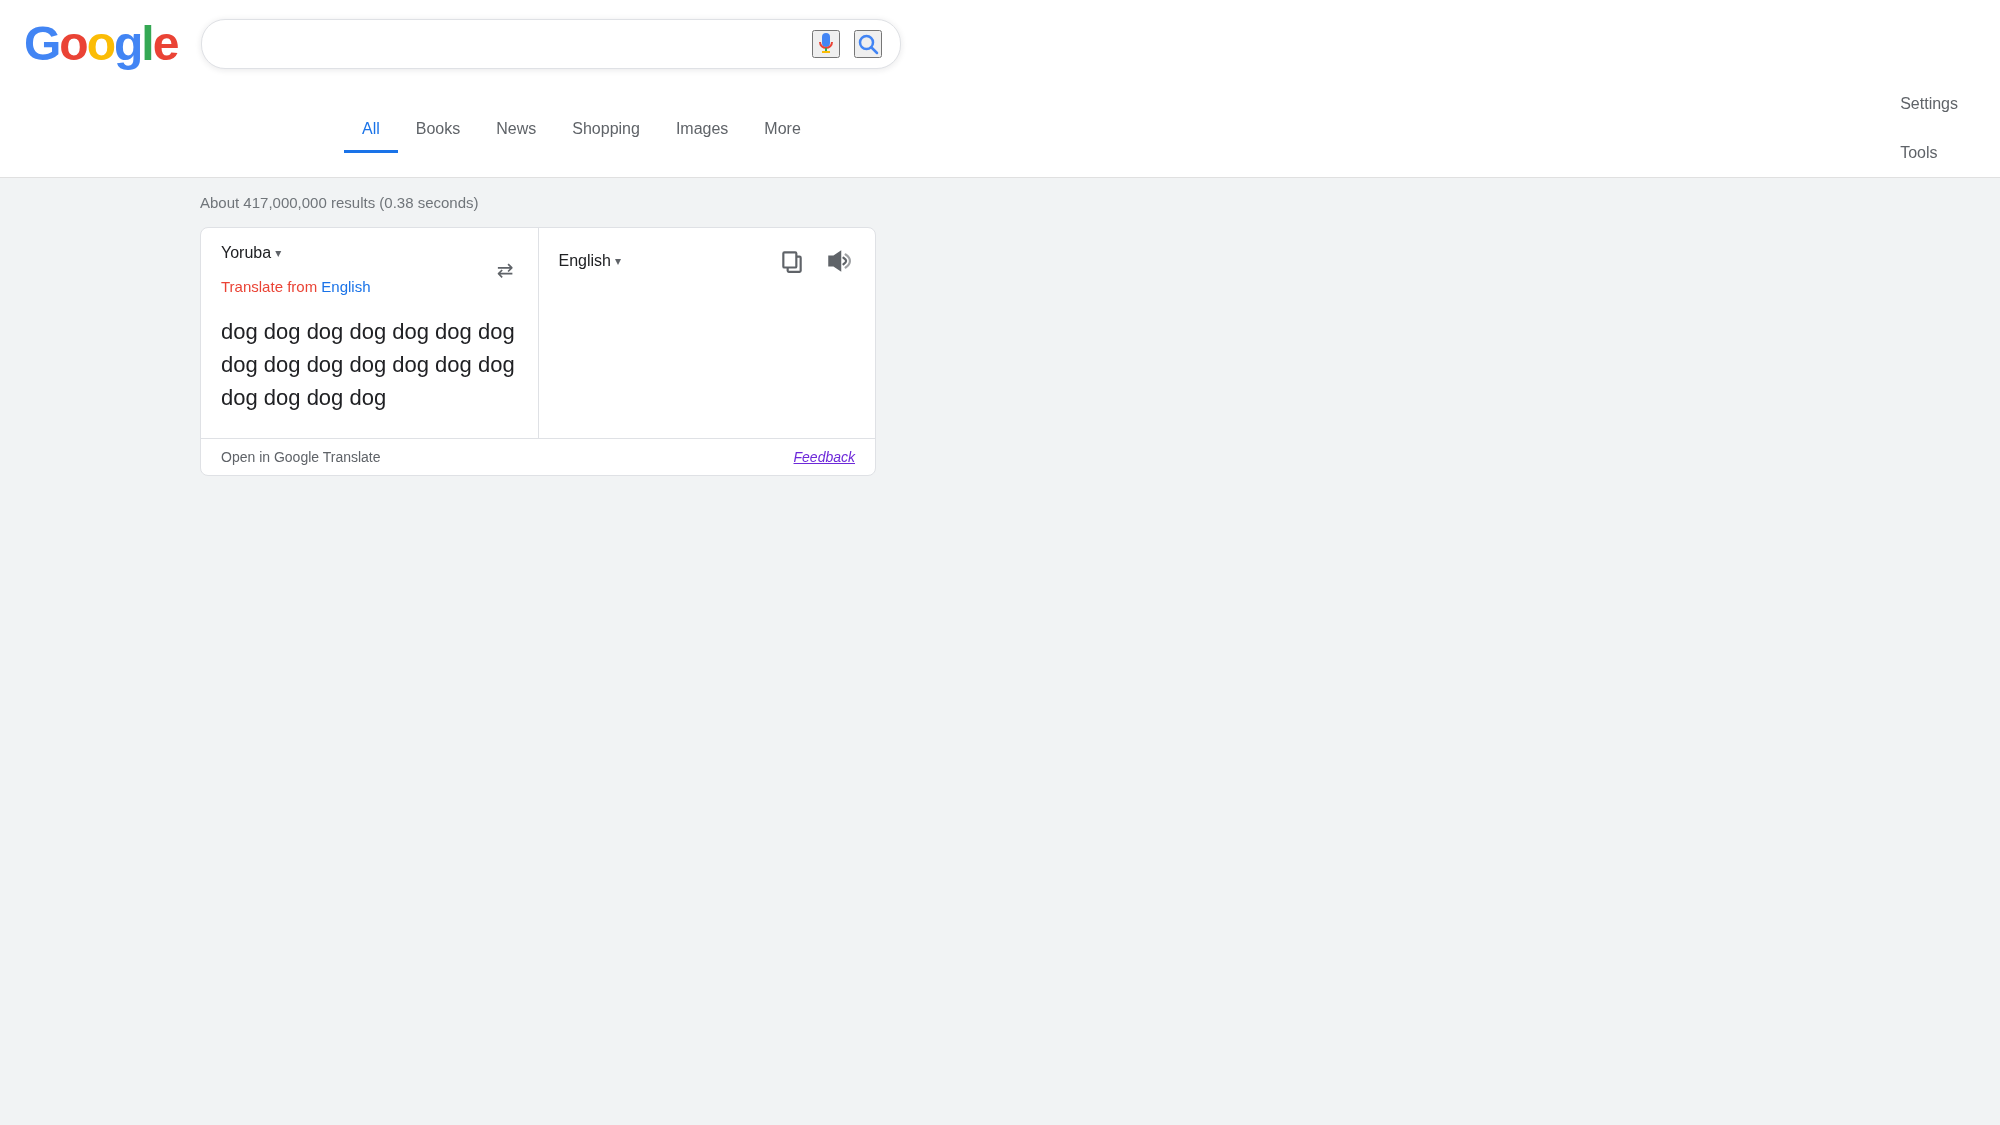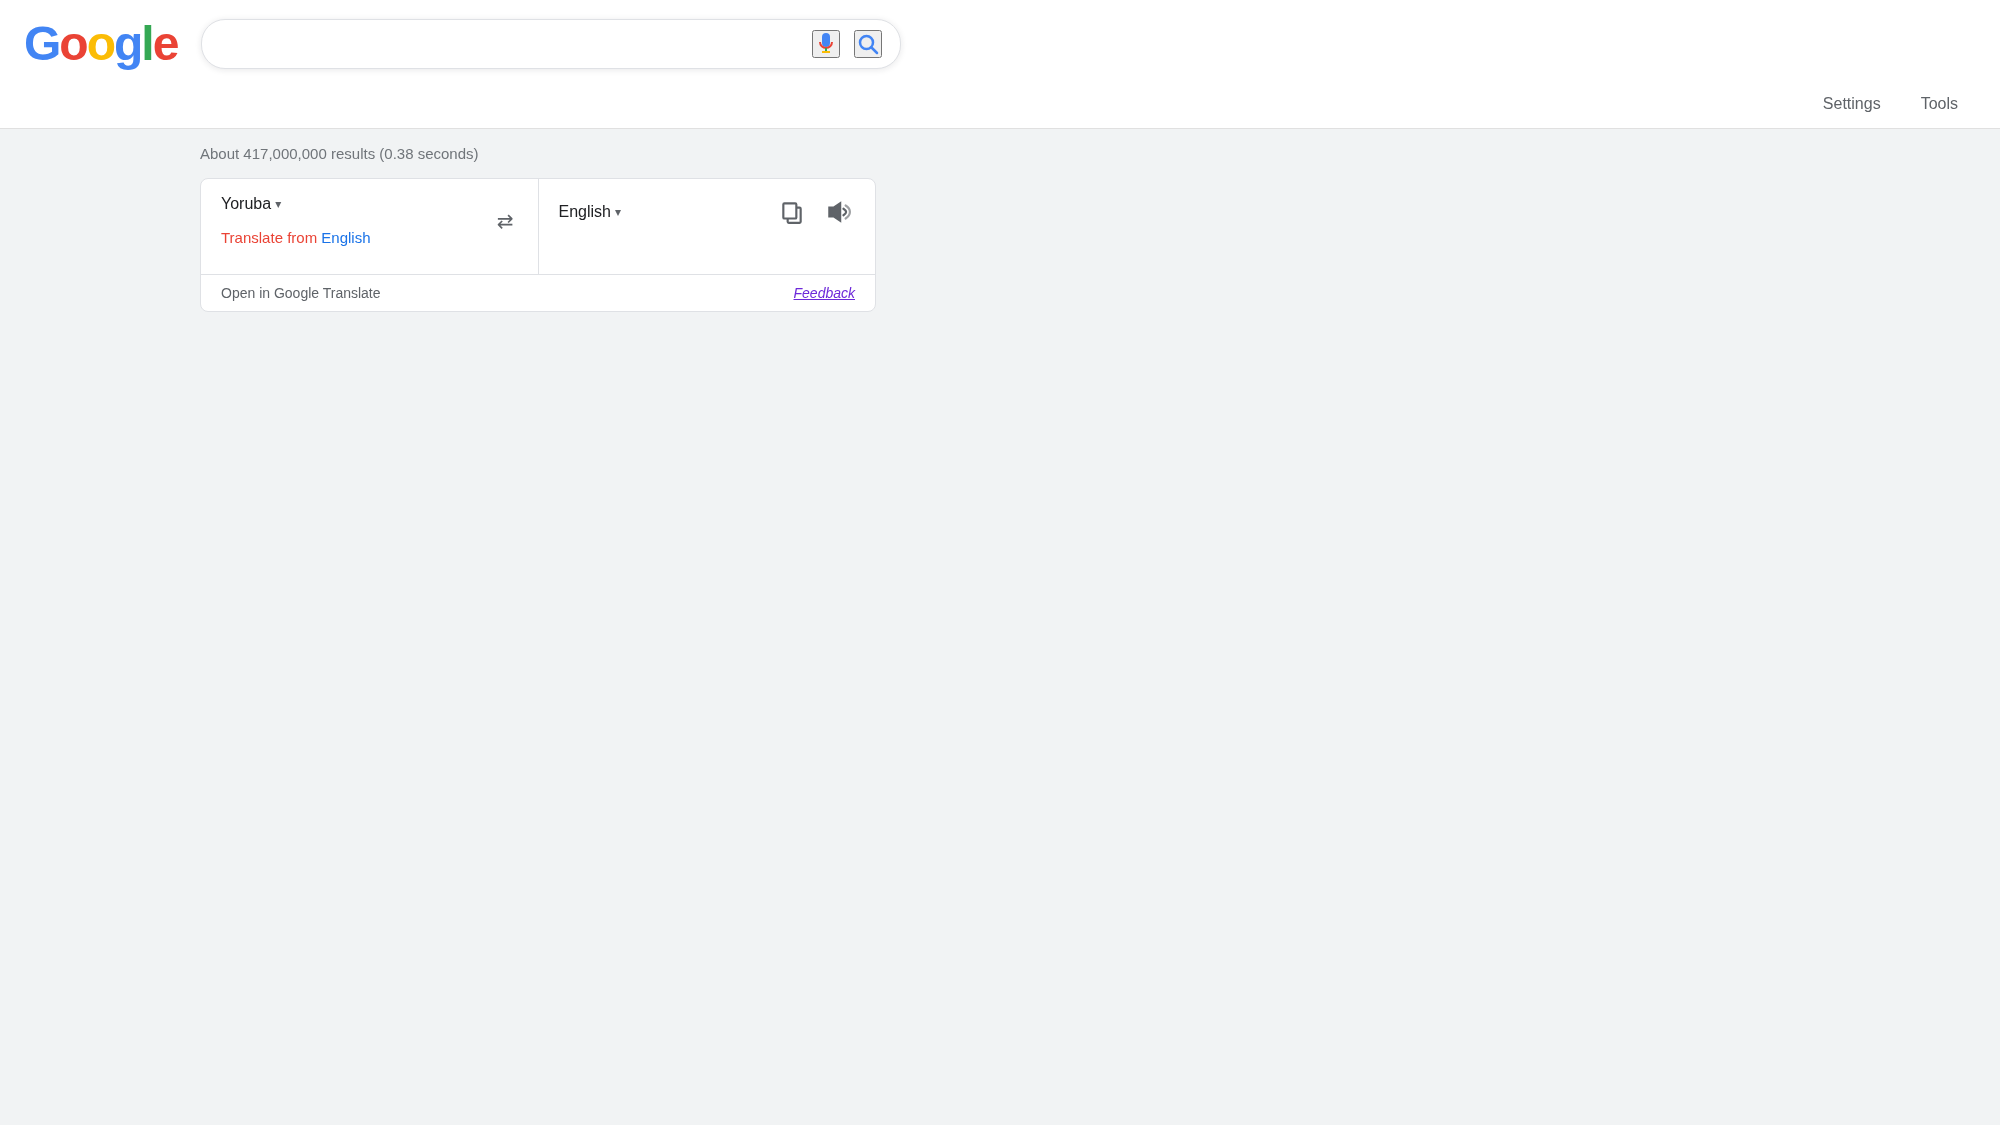--- a/index.html
+++ b/index.html
@@ -88,20 +88,21 @@
       border-bottom: 3px solid transparent;
       white-space: nowrap;
     }
     .nav-tab.active {
       color: #1a73e8;
       border-bottom: 3px solid #1a73e8;
     }
     .nav-settings {
       display: flex;
       gap: 4px;
+      flex-direction: column;
     }
     .nav-settings .nav-tab {
       color: #5f6368;
     }
     .results-info {
       padding: 16px 36px 8px 200px;
       font-size: 15px;
       color: #70757a;
     }
     .main-content {
@@ -259,20 +260,28 @@
             <circle cx="10.5" cy="10.5" r="6.5" stroke="#4285F4" stroke-width="2.5"></circle>
             <line x1="15.5" y1="15.5" x2="21" y2="21" stroke="#4285F4" stroke-width="2.5" stroke-linecap="round"></line>
           </svg>
         </button>
       </div>
     </div>
   </div>
 
   <div style="display:flex; align-items:center;">
     <div style="width:160px;"></div>
+    <div class="nav-tabs">
+      <a class="nav-tab active" href="#">All</a>
+      <a class="nav-tab" href="#">Books</a>
+      <a class="nav-tab" href="#">News</a>
+      <a class="nav-tab" href="#">Shopping</a>
+      <a class="nav-tab" href="#">Images</a>
+      <a class="nav-tab" href="#">More</a>
+    </div>
     <div style="flex:1;"></div>
     <div class="nav-settings">
       <a class="nav-tab" href="#">Settings</a>
       <a class="nav-tab" href="#">Tools</a>
     </div>
   </div>
 </div>
 
 <div class="results-info">About 417,000,000 results (0.38 seconds)</div>
 
@@ -288,20 +297,21 @@
               <span class="arrow">▾</span>
             </div>
             <a href="#" class="translate-link">
               <span>Translate from </span><span class="blue-part">English</span>
             </a>
           </div>
           <button class="swap-btn" title="Swap languages">
             ⇄
           </button>
         </div>
+        <div class="source-text" contenteditable="true" style="">dog dog dog dog dog dog dog dog dog dog dog dog dog dog dog dog dog dog</div>
       </div>
 
       <div class="translate-right">
         <div class="panel-header">
           <div class="lang-selector">
             <span>English</span>
             <span class="arrow">▾</span>
           </div>
           <div class="panel-icons">
 

